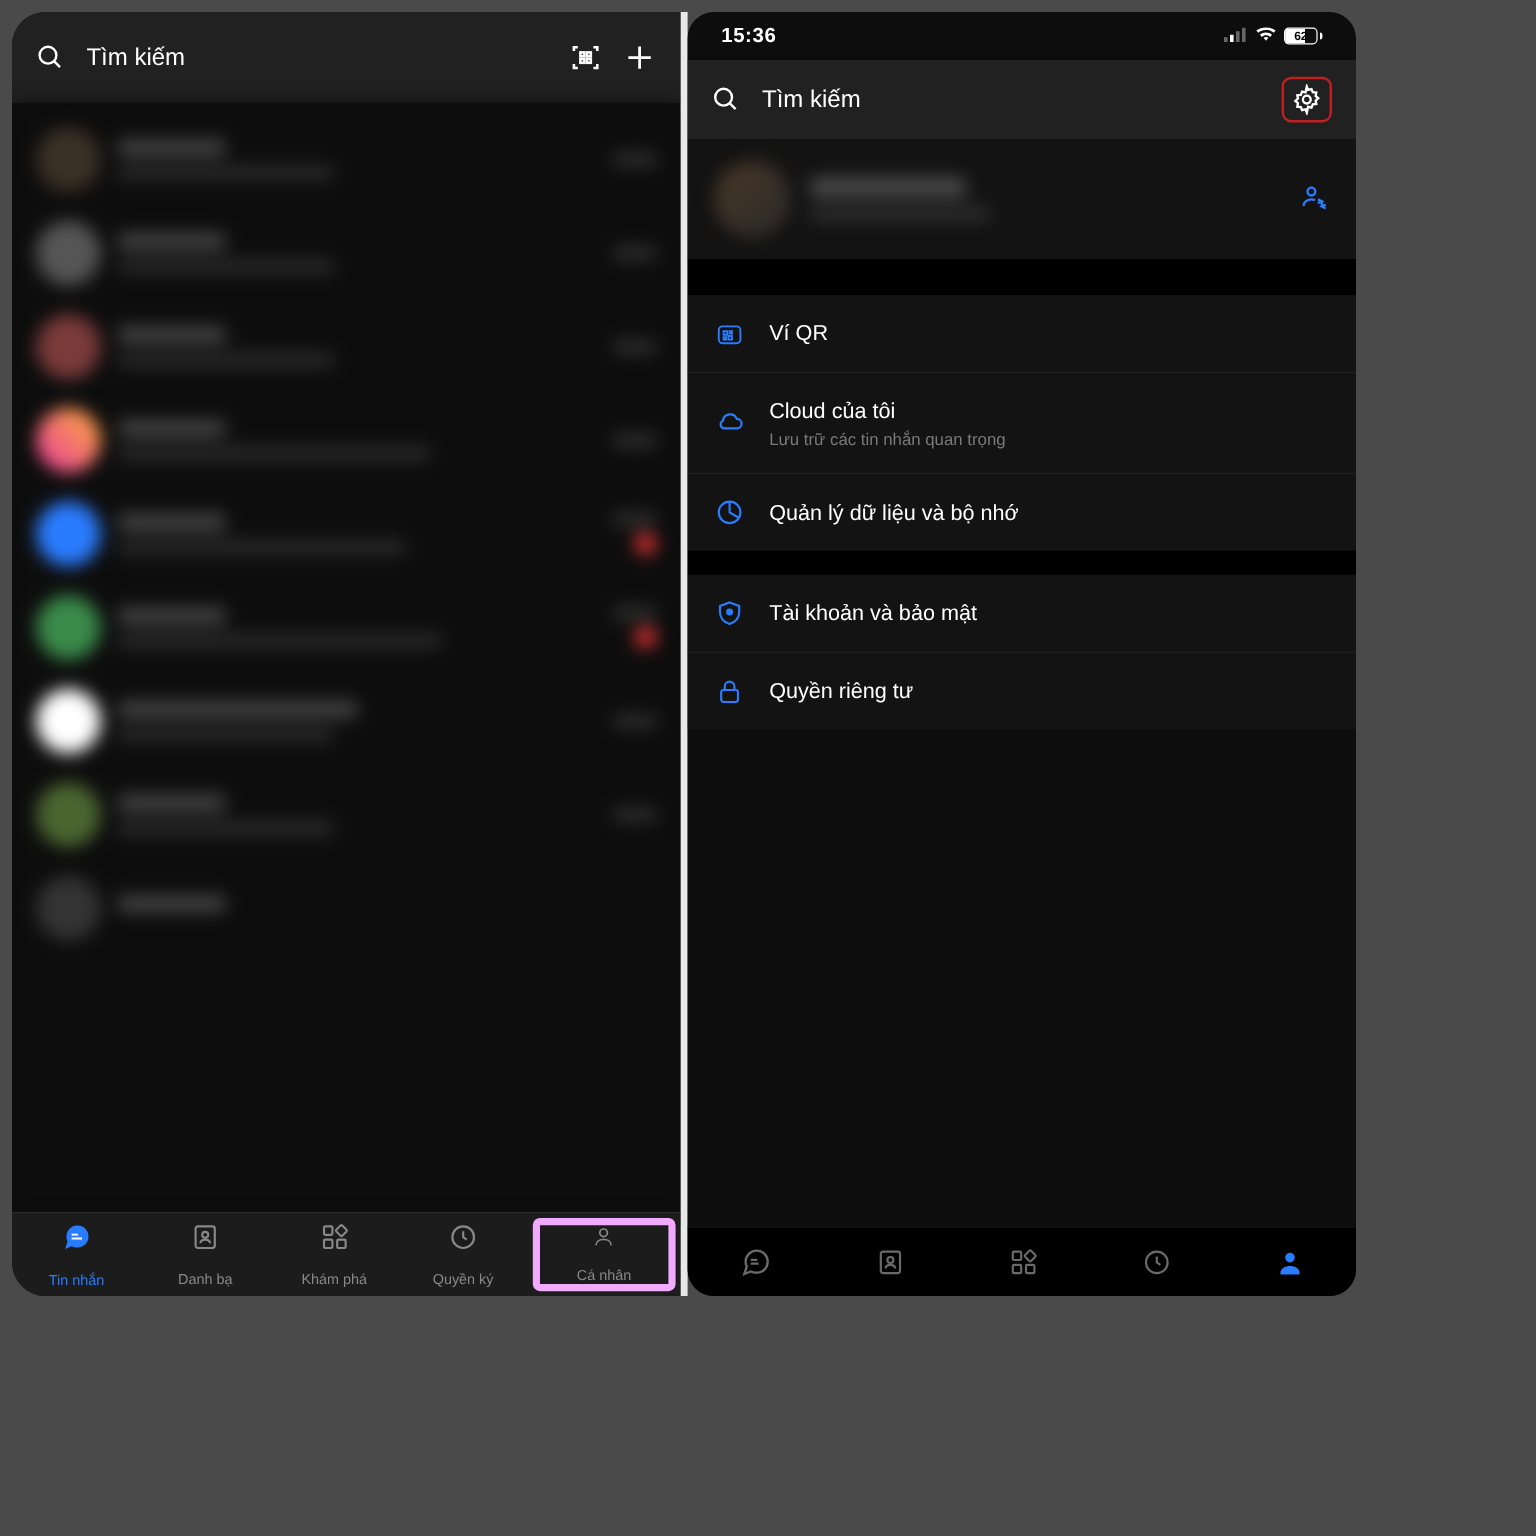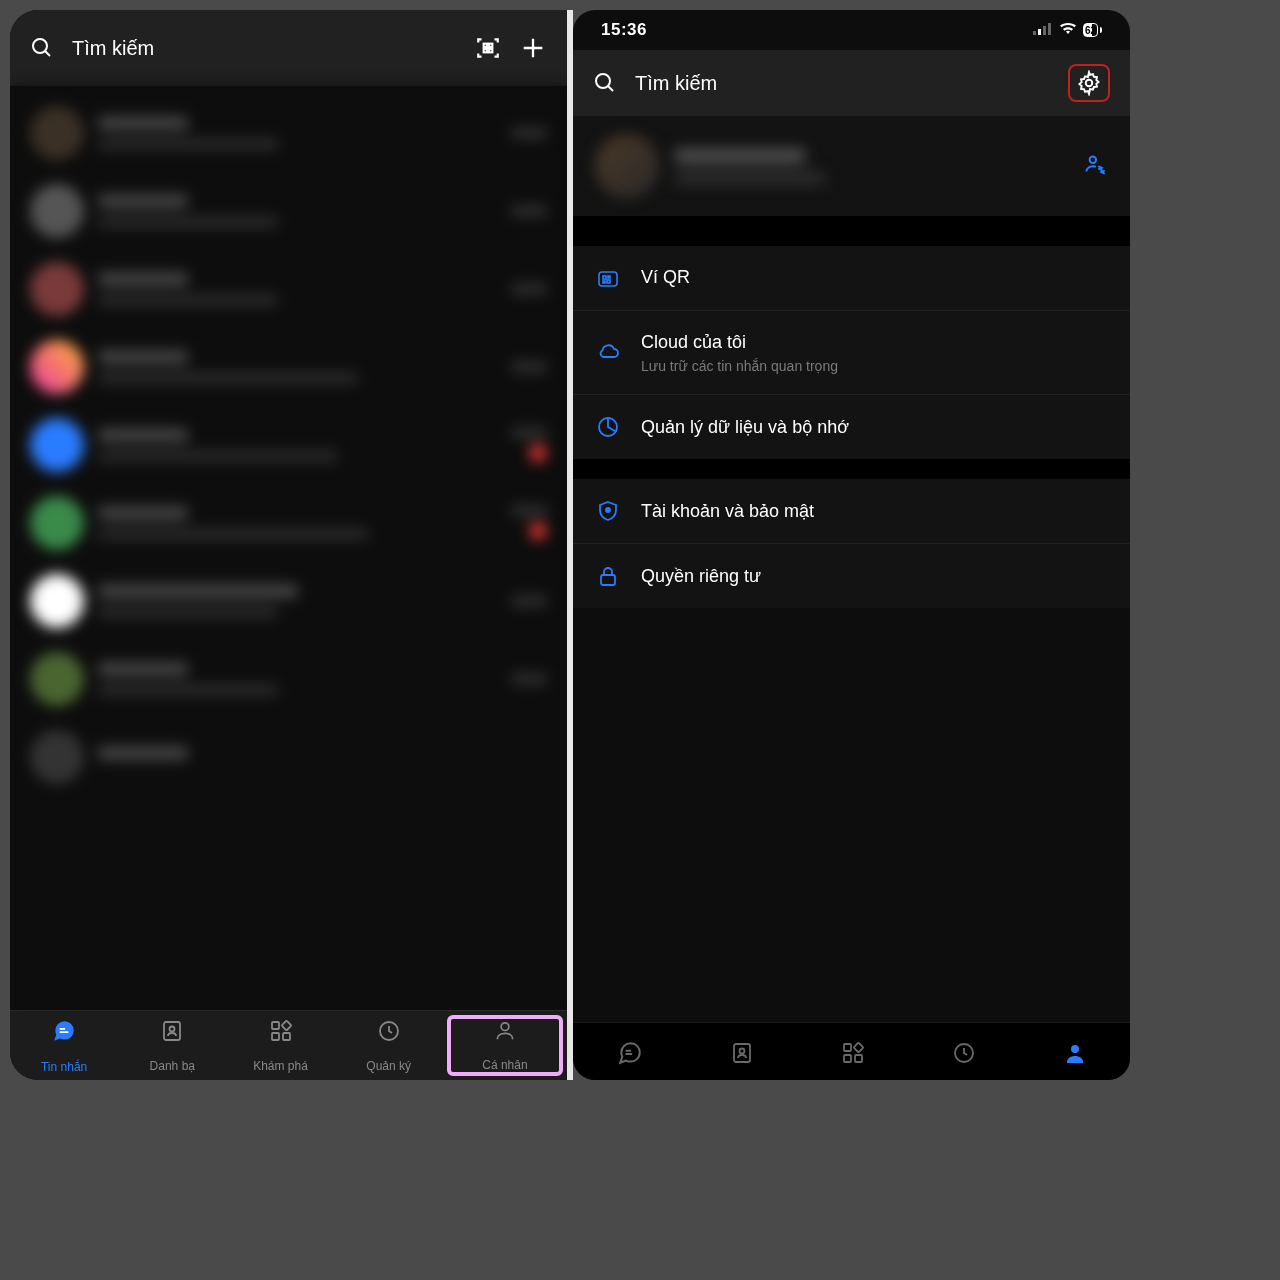--- a/index.html
+++ b/index.html
@@ -20,28 +20,28 @@
 .chat-texts { flex:1; }
 .chat-name { height:14px; width:90px; background:#444; border-radius:4px; margin-bottom:8px; }
 .chat-sub { height:12px; width:180px; background:#2a2a2a; border-radius:4px; }
 .chat-meta { display:flex; flex-direction:column; align-items:flex-end; gap:6px; }
 .chat-time { height:10px; width:36px; background:#333; border-radius:3px; }
 .badge { width:18px; height:18px; border-radius:50%; }
 
 .tabbar { position:absolute; bottom:0; left:0; right:0; height:70px; background:#1c1c1c; display:flex; border-top:1px solid #2a2a2a; }
 .tab { flex:1; display:flex; flex-direction:column; align-items:center; justify-content:center; gap:16px; color:#888; font-size:12px; }
 .tab.active { color:#2a7cff; }
-.tab.highlight { border:4px solid #f0abfc; border-radius:6px; margin:4px; }
+.tab.highlight { border:6px solid #f0abfc; border-radius:6px; margin:4px; }
 .tab svg { display:block; }
 
 .status-bar { height:40px; display:flex; align-items:center; justify-content:space-between; padding:0 28px; color:#fff; font-size:17px; font-weight:600; }
 .status-bar .time { letter-spacing:0.5px; }
 .status-right { display:flex; align-items:center; gap:6px; }
 .battery-box { display:flex; align-items:center; gap:2px; }
-.battery { border:1.5px solid #fff; border-radius:4px; width:15px; height:14px; position:relative; display:flex; align-items:center; justify-content:center; font-size:10px; font-weight:700; color:#000; background:linear-gradient(to right,#fff 62%,transparent 62%); }
+.battery { border:1.5px solid #fff; border-radius:4px; width:28px; height:14px; position:relative; display:flex; align-items:center; justify-content:center; font-size:10px; font-weight:700; color:#000; background:linear-gradient(to right,#fff 62%,transparent 62%); }
 .batt-tip { width:2px; height:6px; background:#fff; border-radius:0 2px 2px 0; }
 
 .header-right { height:66px; background:#212121; display:flex; align-items:center; padding:0 20px; gap:18px; }
 .settings-box { border:2.5px solid #c02020; border-radius:8px; padding:4px 6px; display:flex; align-items:center; justify-content:center; }
 
 .profile-card { display:flex; align-items:center; padding:18px 22px; gap:16px; background:#131313; }
 .profile-card .pblur { filter:blur(7px); display:flex; align-items:center; gap:16px; flex:1; }
 .p-avatar { width:64px; height:64px; border-radius:50%; background:linear-gradient(135deg,#4a3826,#2a2a2a); }
 .p-texts .p-name { height:16px; width:130px; background:#4b4b4b; border-radius:4px; margin-bottom:8px; }
 .p-texts .p-sub { height:12px; width:150px; background:#2f2f2f; border-radius:4px; }
@@ -205,21 +205,21 @@
             <rect x="14" y="14" width="7" height="7" rx="1"></rect>
             <rect x="14" y="3" width="7" height="7" rx="1" transform="rotate(45 17.5 6.5)"></rect>
           </svg>
         <span>Khám phá</span>
       </div>
       <div class="tab">
         <svg width="24" height="24" viewBox="0 0 24 24" fill="none" stroke="#888" stroke-width="1.8">
             <circle cx="12" cy="12" r="9"></circle>
             <path d="M12 7v5l3 2"></path>
           </svg>
-        <span>Quản ký</span>
+        <span>Quyền ký</span>
       </div>
       <div class="tab highlight">
         <svg width="24" height="24" viewBox="0 0 24 24" fill="none" stroke="#888" stroke-width="1.8">
             <circle cx="12" cy="8" r="4"></circle>
             <path d="M4 21c0-4 4-6 8-6s8 2 8 6"></path>
           </svg>
         <span>Cá nhân</span>
       </div>
     </div>
   </div>

